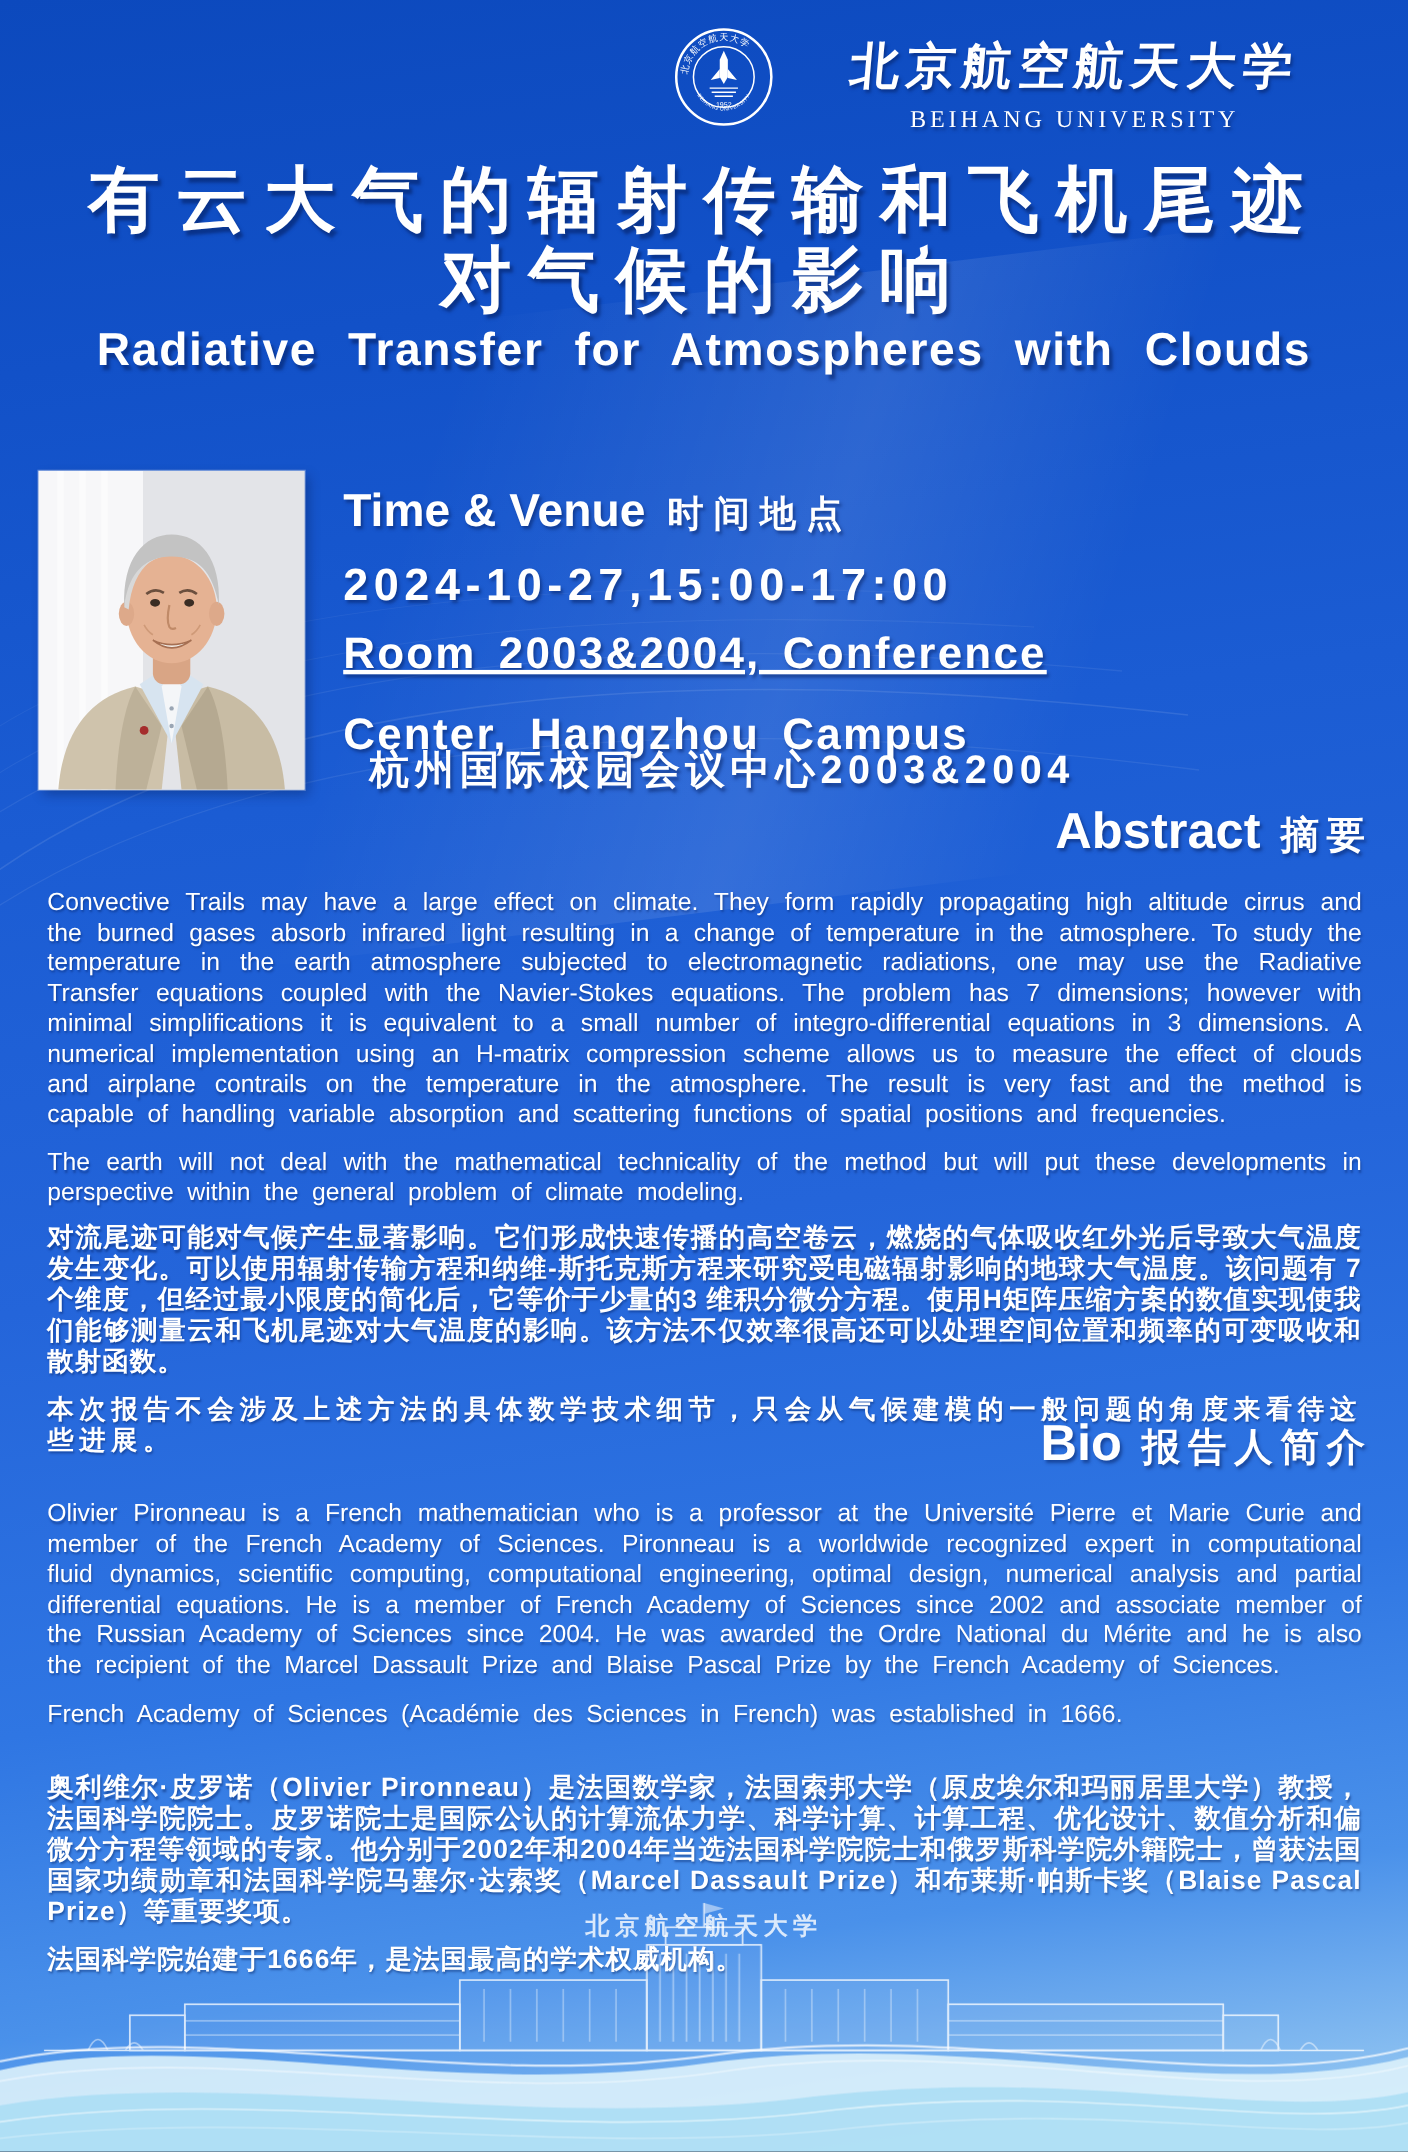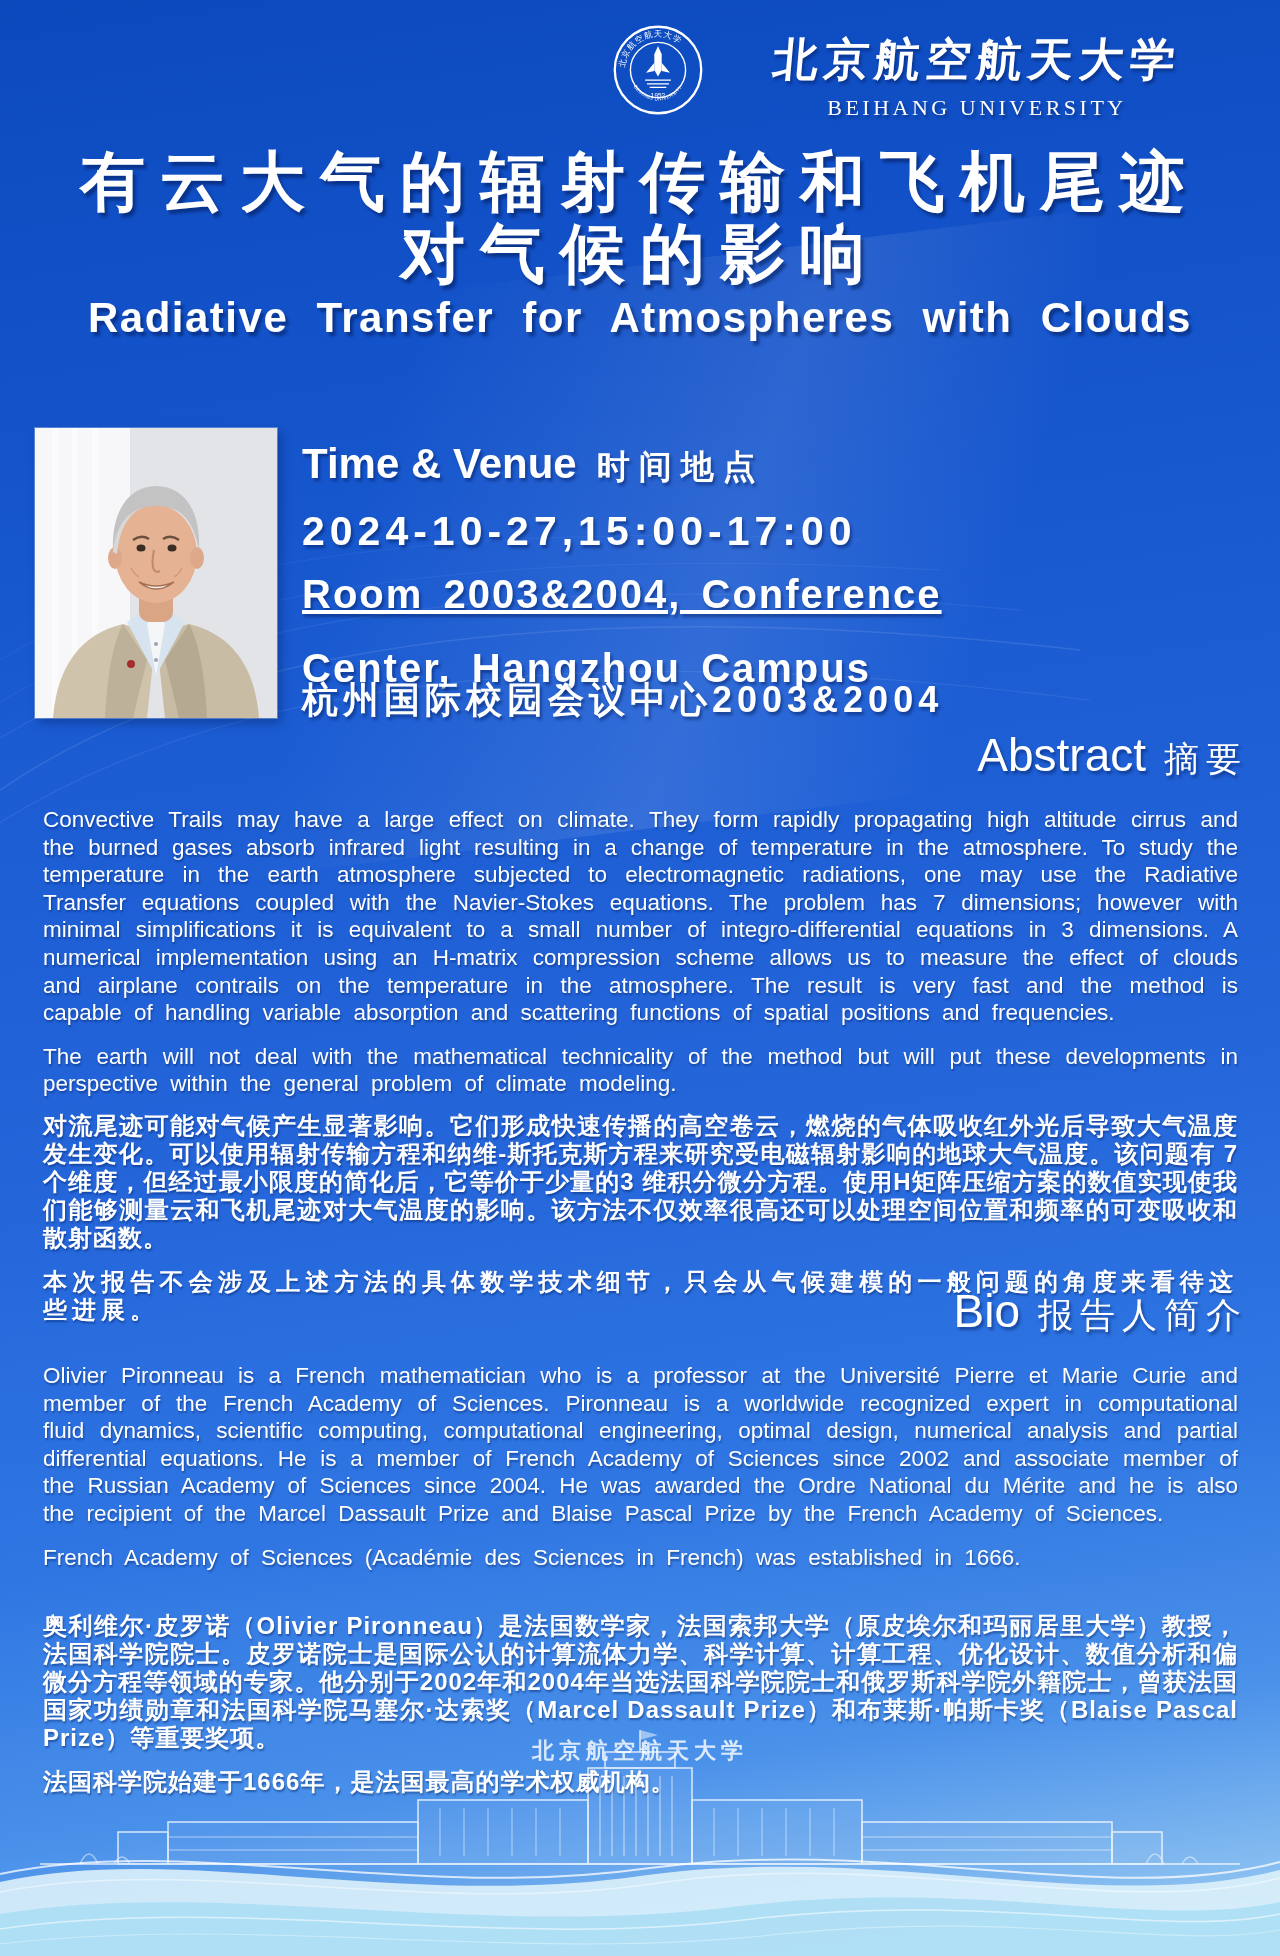--- a/index.html
+++ b/index.html
@@ -34,30 +34,30 @@
   #en-title-1{top:294px;}
   #en-title-2{top:350px;}
 
   
   .photo{position:absolute;left:35px;top:428px;width:242px;height:290px;overflow:hidden;
     background:linear-gradient(100deg,#f5f5f7 0%,#ececef 45%,#dddee2 100%);
     box-shadow:0 0 0 1px rgba(255,255,255,.3),4px 5px 10px rgba(0,20,70,.35);}
   .photo svg{display:block;}
 
   
-  .event-line{position:absolute;left:302px;font-weight:bold;white-space:nowrap;}
+  .event-line{position:absolute;left:312px;font-weight:bold;white-space:nowrap;}
   #event-heading{top:440px;font-size:42px;}
   #event-heading .cnpart{font-size:33px;letter-spacing:9px;margin-left:20px;font-family:"DejaVu Serif",serif;}
   #event-datetime{top:508px;font-size:41px;letter-spacing:5px;}
   #event-venue-1{top:572px;font-size:40px;letter-spacing:2px;word-spacing:7px;text-decoration:underline;}
   #event-venue-2{top:620px;font-size:40px;letter-spacing:2px;word-spacing:7px;margin-top:26px;}
-  #event-venue-cn{top:676px;font-size:36px;letter-spacing:5px;}
-
-  
-  .section-head{position:absolute;right:32px;text-align:right;font-weight:normal;font-size:46px;white-space:nowrap;}
+  #event-venue-cn{top:676px;font-size:36px;letter-spacing:5px;margin-left:24px;}
+
+  
+  .section-head{position:absolute;right:32px;text-align:right;font-weight:bold;font-size:46px;white-space:nowrap;}
   #abstract-head{top:728px;}
   #bio-head{top:1284px;}
   .section-head .cnpart{font-size:35px;letter-spacing:7px;margin-left:18px;font-family:"DejaVu Serif",serif;}
 
   
   .body-block{position:absolute;left:27px;right:26px;text-align:justify;}
   .body-block p{margin:16px;}
   .en-block{font-size:22.5px;line-height:27.6px;word-spacing:6px;font-weight:400;}
   .cn-block{font-size:24px;line-height:28px;letter-spacing:1px;}
   #abstract-en{top:790px;}

